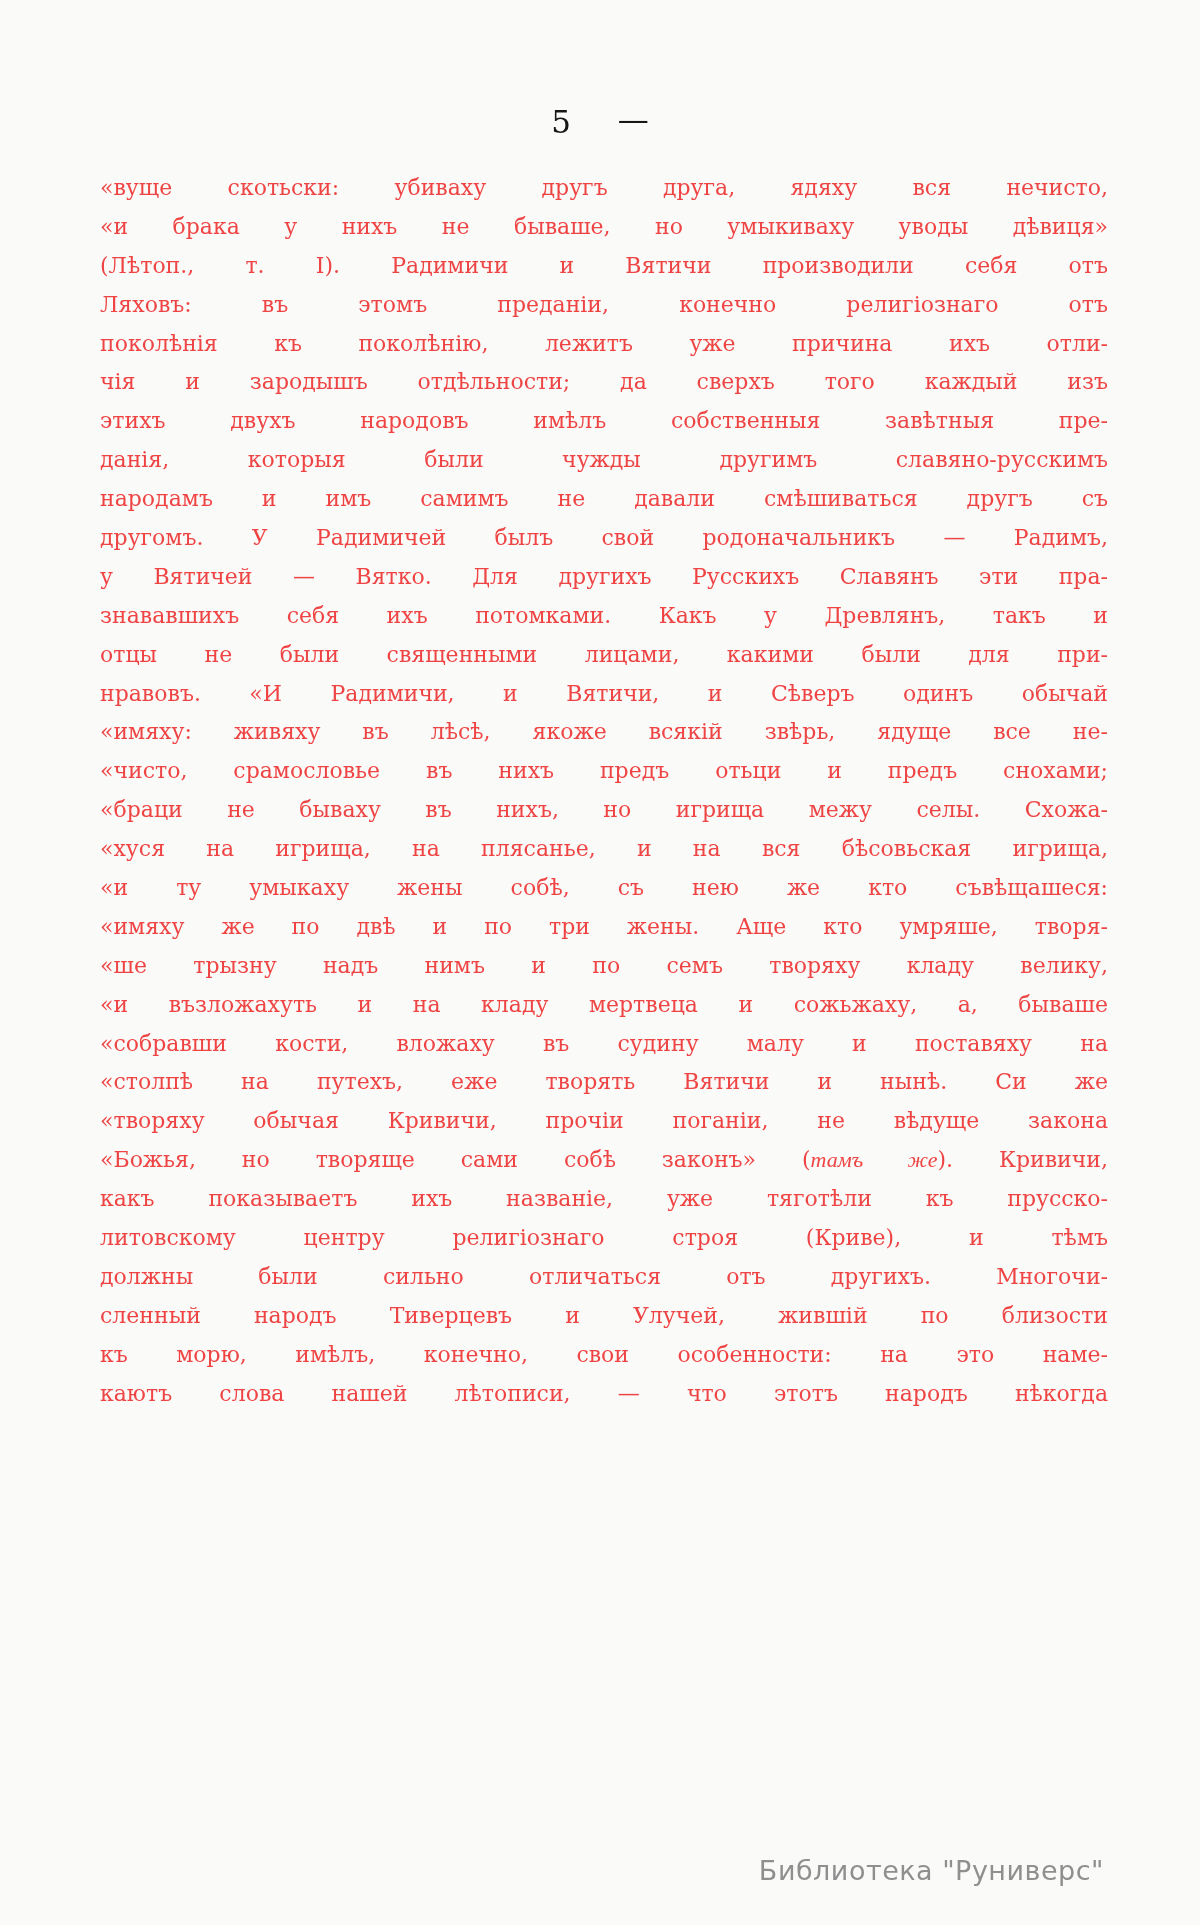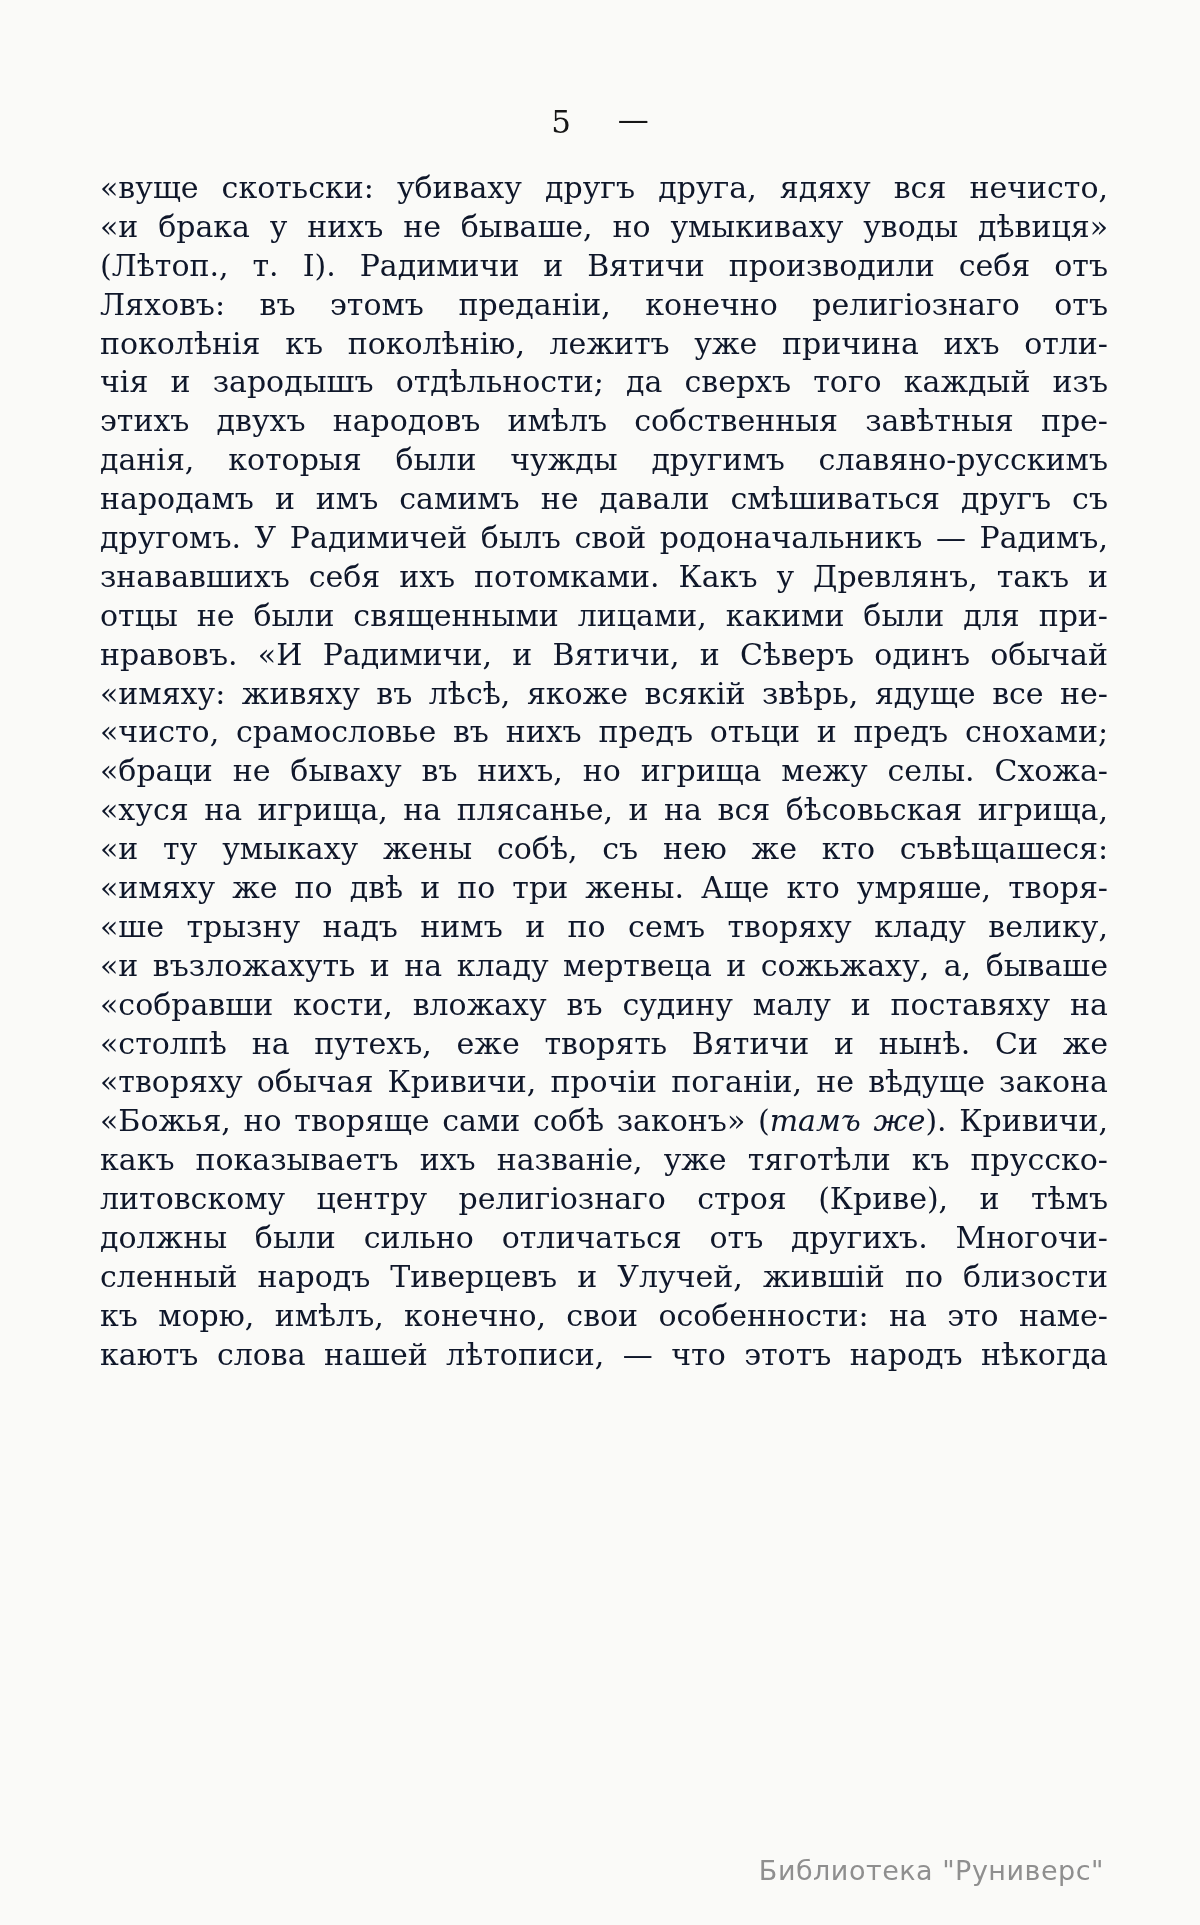--- a/index.html
+++ b/index.html
@@ -36,28 +36,29 @@
   }
   .text {
     position: absolute;
     left: 100px;
     top: 169px;
     width: 1008px;
   }
   .line {
     height: 38.9px;
     line-height: 38.9px;
-    font-size: 30px;
+    font-size: 22px;
     text-align: justify;
     text-align-last: justify;
-    color: #0f172a;
+    color: #ef4444;
     overflow: visible;
   }
   .line .italic {
     font-style: italic;
+    font-family: Liberation Serif, serif;
   }
   .watermark {
     position: absolute;
     top: 1855px;
     right: 96px;
     font-family: "DejaVu Sans", sans-serif;
     font-size: 27px;
     color: #8f8f8f;
     letter-spacing: 0.5px;
   }
@@ -75,20 +76,21 @@
       <div class="line"><span>«вуще скотьски: убиваху другъ друга, ядяху вся нечисто,</span></div>
       <div class="line"><span>«и брака у нихъ не бываше, но умыкиваху уводы дѣвиця»</span></div>
       <div class="line"><span>(Лѣтоп., т. I). Радимичи и Вятичи производили себя отъ</span></div>
       <div class="line"><span>Ляховъ: въ этомъ преданіи, конечно религіознаго отъ</span></div>
       <div class="line"><span>поколѣнія къ поколѣнію, лежитъ уже причина ихъ отли-</span></div>
       <div class="line"><span>чія и зародышъ отдѣльности; да сверхъ того каждый изъ</span></div>
       <div class="line"><span>этихъ двухъ народовъ имѣлъ собственныя завѣтныя пре-</span></div>
       <div class="line"><span>данія, которыя были чужды другимъ славяно-русскимъ</span></div>
       <div class="line"><span>народамъ и имъ самимъ не давали смѣшиваться другъ съ</span></div>
       <div class="line"><span>другомъ. У Радимичей былъ свой родоначальникъ — Радимъ,</span></div>
+      <div class="line"><span>у Вятичей — Вятко. Для другихъ Русскихъ Славянъ эти пра-</span></div>
       <div class="line"><span>знававшихъ себя ихъ потомками. Какъ у Древлянъ, такъ и</span></div>
       <div class="line"><span>отцы не были священными лицами, какими были для при-</span></div>
       <div class="line"><span>нравовъ. «И Радимичи, и Вятичи, и Сѣверъ одинъ обычай</span></div>
       <div class="line"><span>«имяху: живяху въ лѣсѣ, якоже всякій звѣрь, ядуще все не-</span></div>
       <div class="line"><span>«чисто, срамословье въ нихъ предъ отьци и предъ снохами;</span></div>
       <div class="line"><span>«браци не бываху въ нихъ, но игрища межу селы. Схожа-</span></div>
       <div class="line"><span>«хуся на игрища, на плясанье, и на вся бѣсовьская игрища,</span></div>
       <div class="line"><span>«и ту умыкаху жены собѣ, съ нею же кто съвѣщашеся:</span></div>
       <div class="line"><span>«имяху же по двѣ и по три жены. Аще кто умряше, творя-</span></div>
       <div class="line"><span>«ше трызну надъ нимъ и по семъ творяху кладу велику,</span></div>

